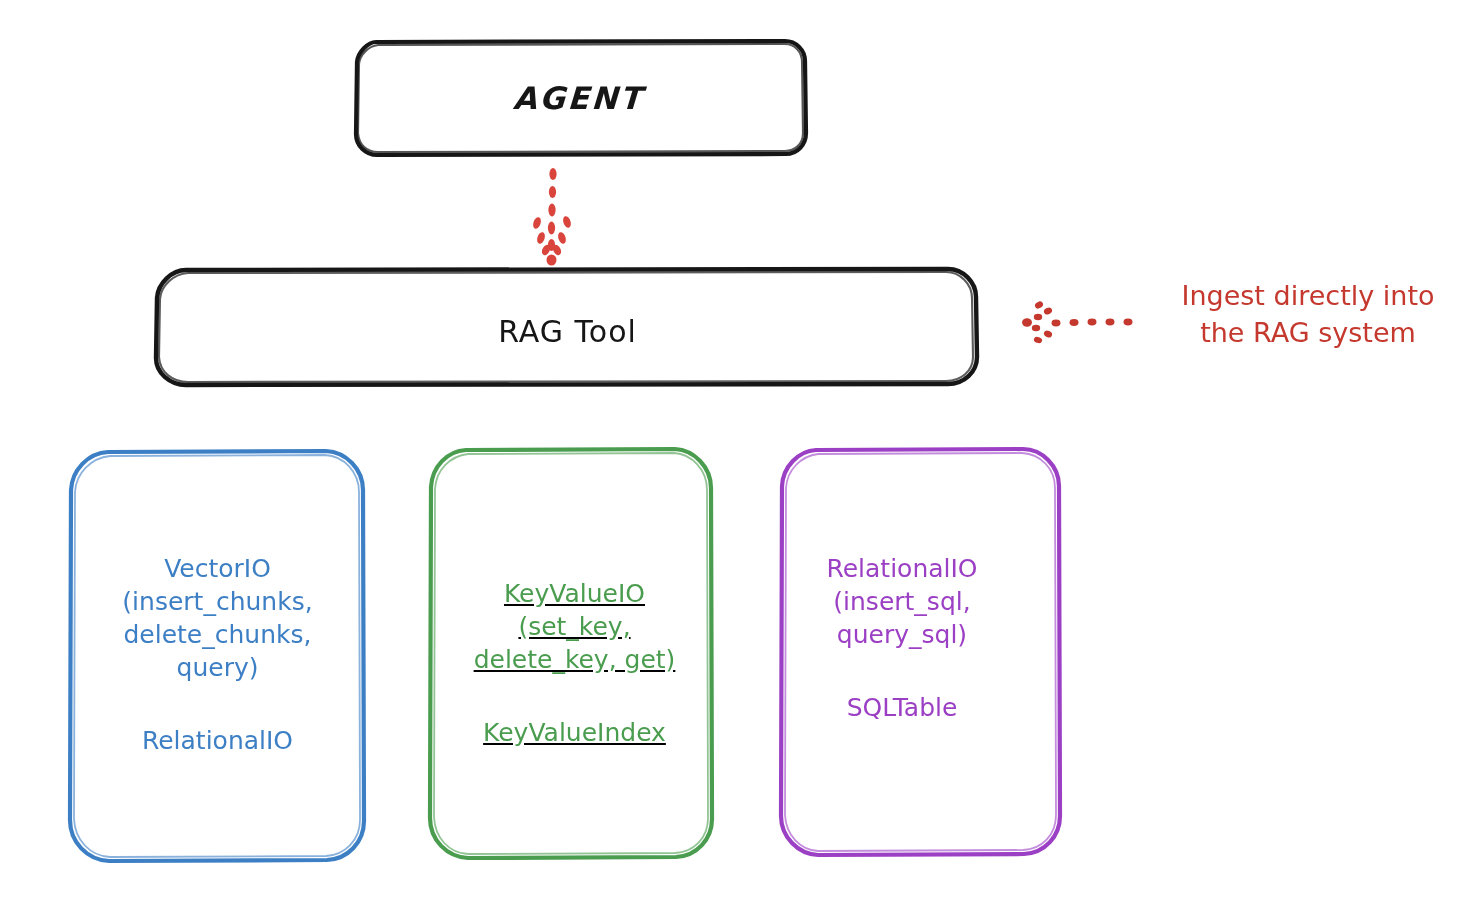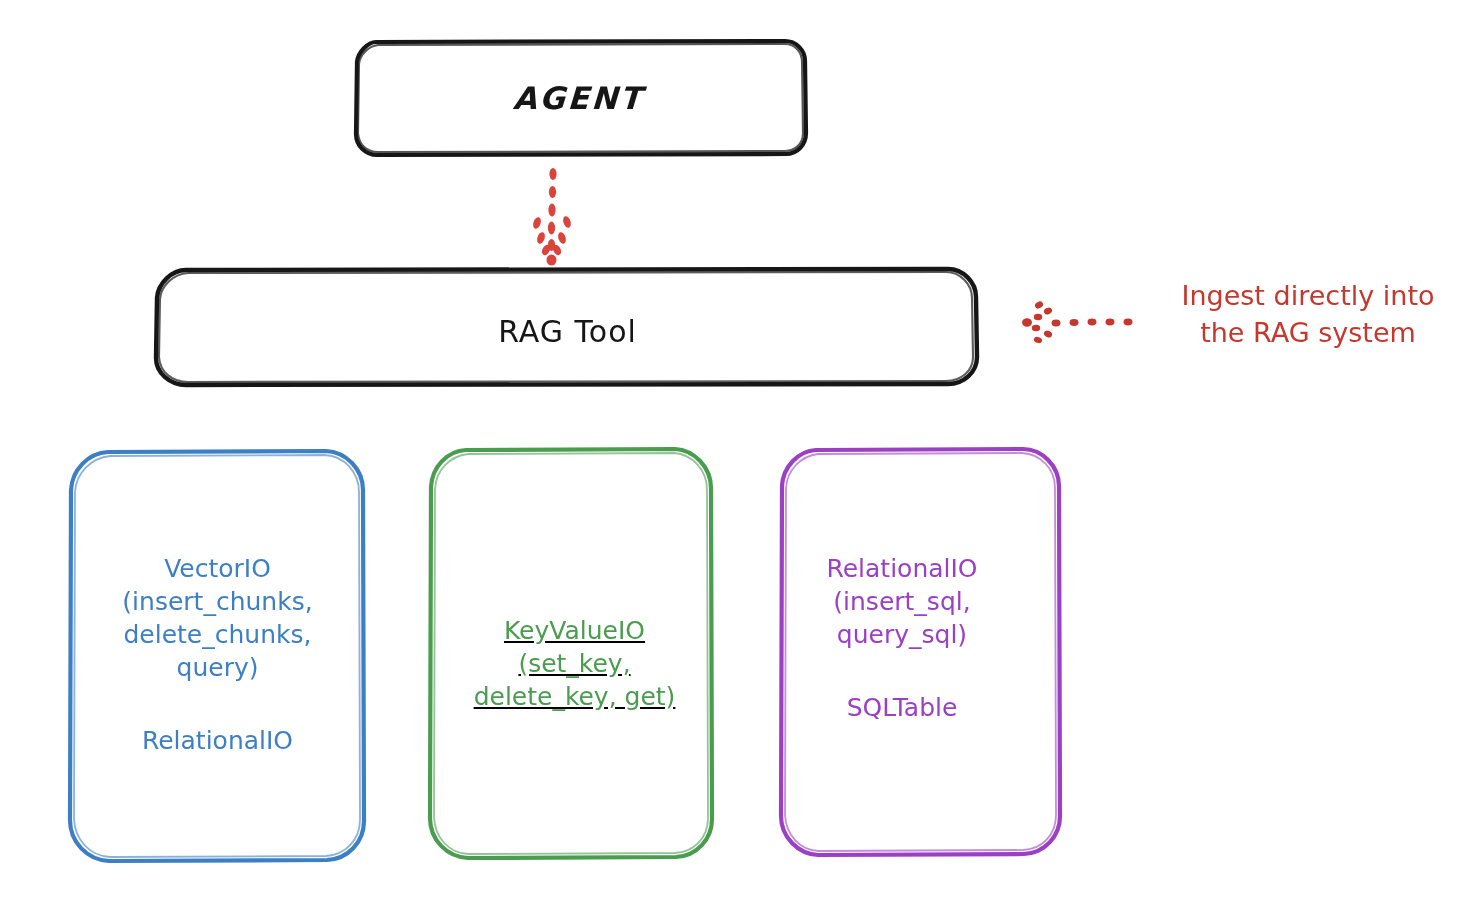--- a/index.html
+++ b/index.html
@@ -211,20 +211,21 @@
 query)</div>
     <div class="index-line blue">RelationalIO</div>
   </div>
 </div>
 
 <div class="node provider" id="kv-node">
   <div class="provider-inner">
     <div class="api-line green">KeyValueIO
 (set_key,
 delete_key, get)</div>
+    <div class="index-line green">KeyValueIndex</div>
   </div>
 </div>
 
 <div class="node provider" id="rel-node">
   <div class="provider-inner">
     <div class="api-line purple">RelationalIO
 (insert_sql,
 query_sql)</div>
     <div class="index-line purple">SQLTable</div>
   </div>

